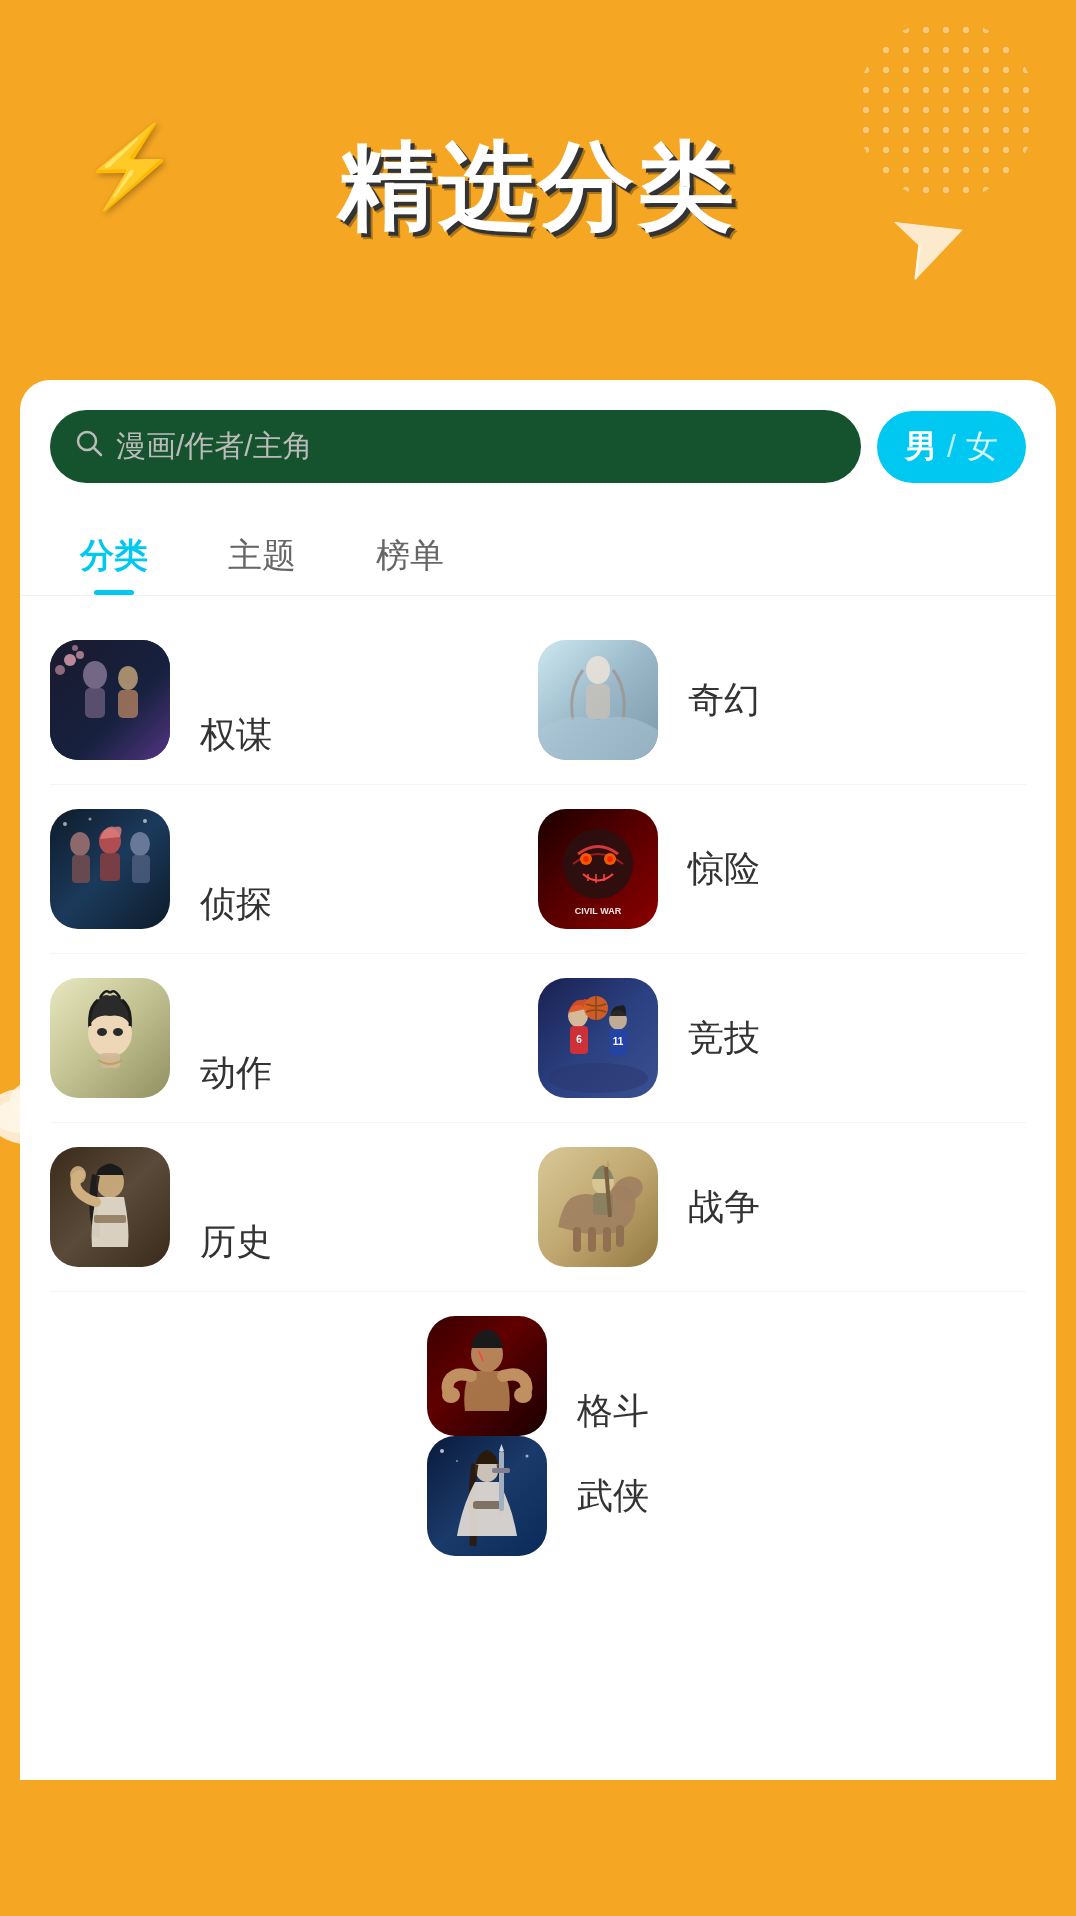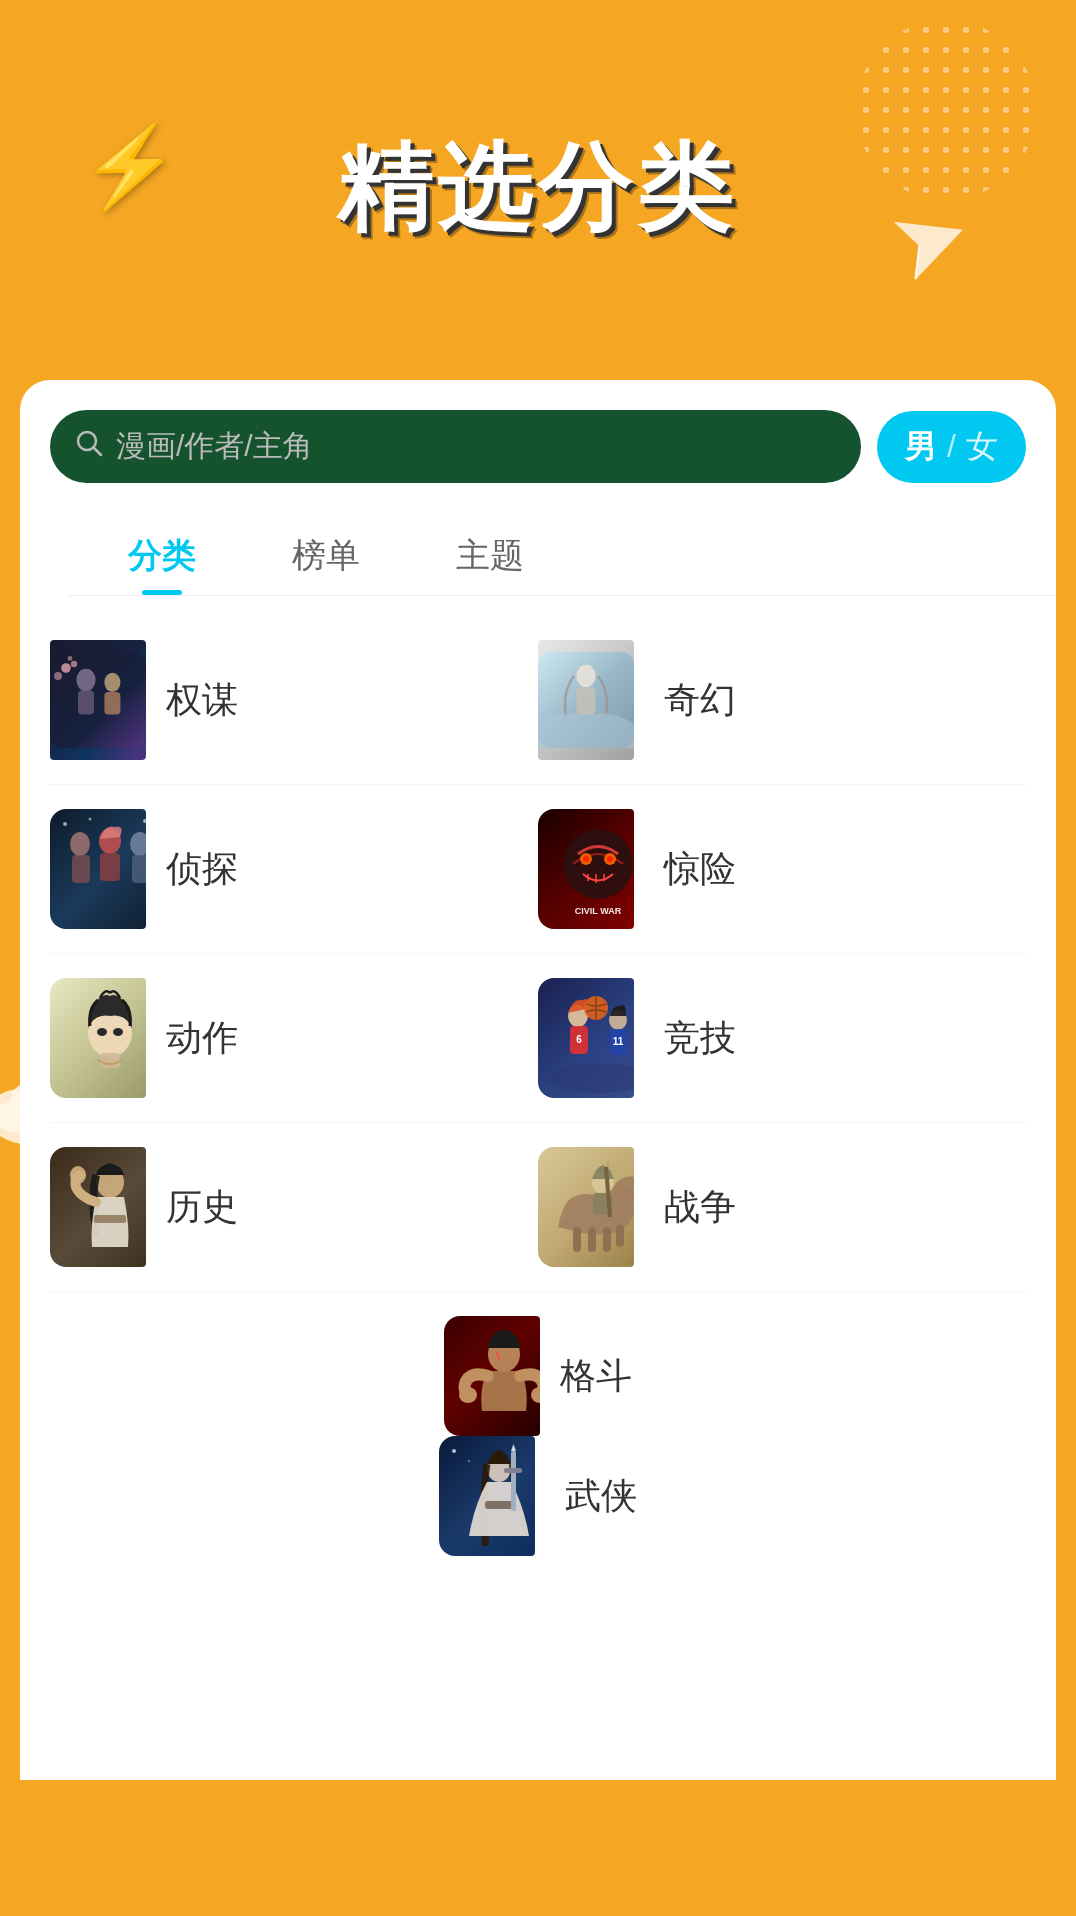--- a/index.html
+++ b/index.html
@@ -155,22 +155,21 @@
       font-size: 32px;
       color: rgba(255,255,255,0.85);
     }
 
     
     .nav-tabs {
       display: flex;
       padding: 10px 20px 0 20px;
       border-bottom: 1px solid #F0F0F0;
       background: white;
-      gap: 16px;
-      margin-left: 48px;
+      gap: 0;
     }
 
     .nav-tab {
       padding: 20px 40px 16px 40px;
       font-size: 34px;
       color: #666;
       cursor: pointer;
       position: relative;
     }
 
@@ -204,22 +203,22 @@
     }
 
     .category-row:last-child {
       border-bottom: none;
       flex-direction: column;
     }
 
     .category-left {
       flex: 1;
       display: flex;
-      align-items: center;
-      gap: 20px;
+      align-items: flex-end;
+      gap: 30px;
     }
 
     .category-right {
       flex: 1;
       display: flex;
       align-items: center;
       gap: 30px;
     }
 
     
@@ -244,23 +243,23 @@
     }
 
     .category-name {
       font-size: 36px;
       color: #333;
       font-weight: 500;
     }
 
     
     .thumb-img {
-      width: 96px;
+      width: 120px;
       height: 120px;
-      border-radius: 4px;
+      border-radius: 28px;
       overflow: hidden;
       flex-shrink: 0;
     }
   </style>
 </head>
 <body>
 
 <div class="header-banner">
 
   <div class="dots-decoration"></div>
@@ -303,24 +302,24 @@
       <span class="divider">/</span>
       <span class="female">女</span>
     </div>
   </div>
 
   <div class="nav-tabs">
     <div class="nav-tab active">
       <span>分类</span>
     </div>
     <div class="nav-tab">
+      <span>主题</span>
+    </div>
+    <div class="nav-tab">
       <span>榜单</span>
-    </div>
-    <div class="nav-tab">
-      <span>主题</span>
     </div>
   </div>
 
   <div class="category-list">
 
     <div class="category-row">
       <div class="category-left">
         <div class="thumb-img">
           <div class="thumb-quanmou">
             <svg width="120" height="120" viewBox="0 0 120 120">

